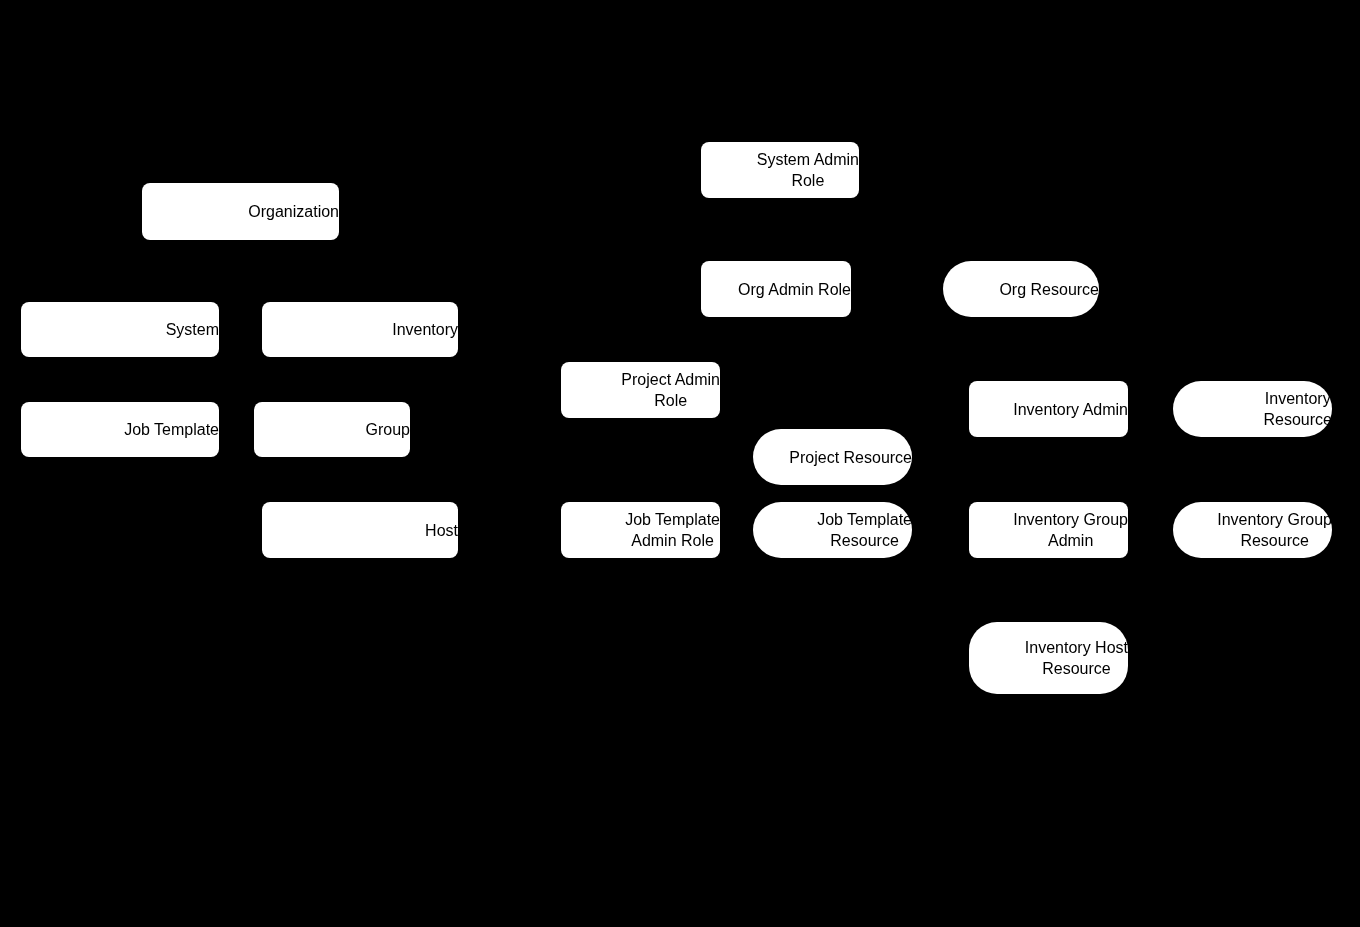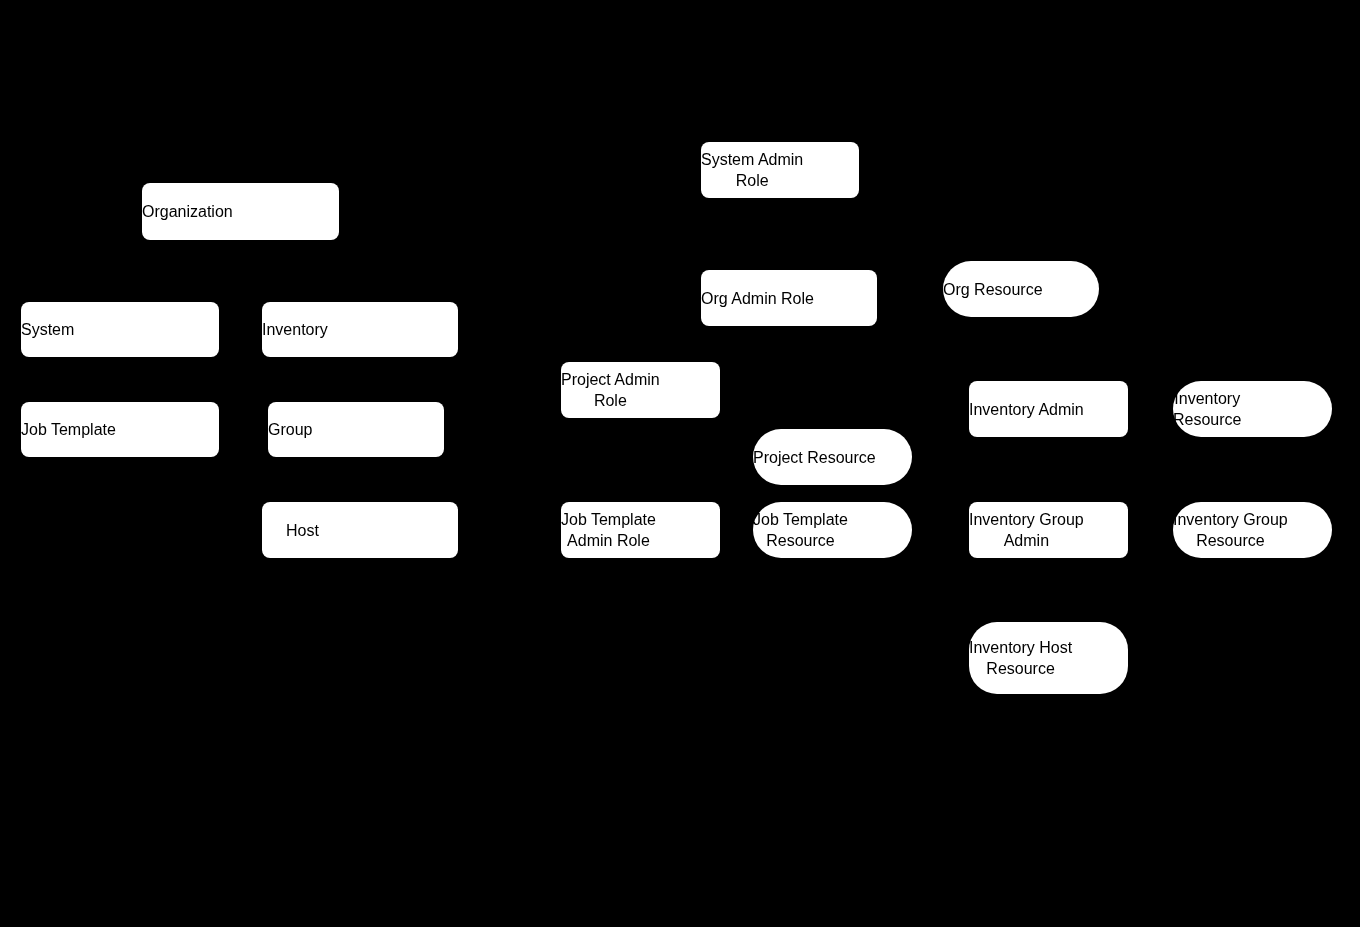--- a/index.html
+++ b/index.html
@@ -18,44 +18,44 @@
     font-family: "Liberation Sans", sans-serif;
   }
   .node {
     position: absolute;
     box-sizing: border-box;
     background: var(--node-fill, #ffffff);
     color: var(--node-text, #000000);
     border-radius: 8px;
     display: flex;
     align-items: center;
-    justify-content: flex-start;
+    justify-content: flex-end;
     text-align: center;
     font-size: 16px;
     line-height: 21px;
     white-space: pre-line;
   }
   .node.stadium {
     border-radius: 28px;
   }
 </style>
 </head>
 <body style="background: rgb(0, 0, 0);">
 
 <div class="canvas" style="--bg: #000000; --node-fill: #ffffff; --node-text: #000000;">
   <div id="nodes">
       <div class="node" style="left: 142px; top: 183px; width: 197px; height: 57px;"><span>Organization</span></div>
       <div class="node" style="left: 21px; top: 302px; width: 198px; height: 55px;"><span>System</span></div>
       <div class="node" style="left: 262px; top: 302px; width: 196px; height: 55px;"><span>Inventory</span></div>
       <div class="node" style="left: 21px; top: 402px; width: 198px; height: 55px;"><span>Job Template</span></div>
-      <div class="node" style="left: 268px; top: 402px; width: 176px; height: 55px;"><span>Group</span></div>
+      <div class="node" style="left: 254px; top: 402px; width: 156px; height: 55px;"><span>Group</span></div>
       <div class="node" style="left: 262px; top: 502px; width: 196px; height: 56px; padding-left: 24px;"><span>Host</span></div>
       <div class="node" style="left: 701px; top: 142px; width: 158px; height: 56px;"><span>System Admin
 Role</span></div>
-      <div class="node" style="left: 701px; top: 270px; width: 176px; height: 56px;"><span>Org Admin Role</span></div>
+      <div class="node" style="left: 701px; top: 261px; width: 150px; height: 56px;"><span>Org Admin Role</span></div>
       <div class="node stadium" style="left: 943px; top: 261px; width: 156px; height: 56px;"><span>Org Resource</span></div>
       <div class="node" style="left: 561px; top: 362px; width: 159px; height: 56px;"><span>Project Admin
 Role</span></div>
       <div class="node stadium" style="left: 753px; top: 381px; width: 159px; height: 56px; margin-top: 48px;"><span>Project Resource</span></div>
       <div class="node" style="left: 969px; top: 381px; width: 159px; height: 56px;"><span>Inventory Admin</span></div>
       <div class="node stadium" style="left: 1173px; top: 381px; width: 159px; height: 56px;"><span>Inventory
 Resource</span></div>
       <div class="node" style="left: 561px; top: 502px; width: 159px; height: 56px;"><span>Job Template
 Admin Role</span></div>
       <div class="node stadium" style="left: 753px; top: 502px; width: 159px; height: 56px;"><span>Job Template

